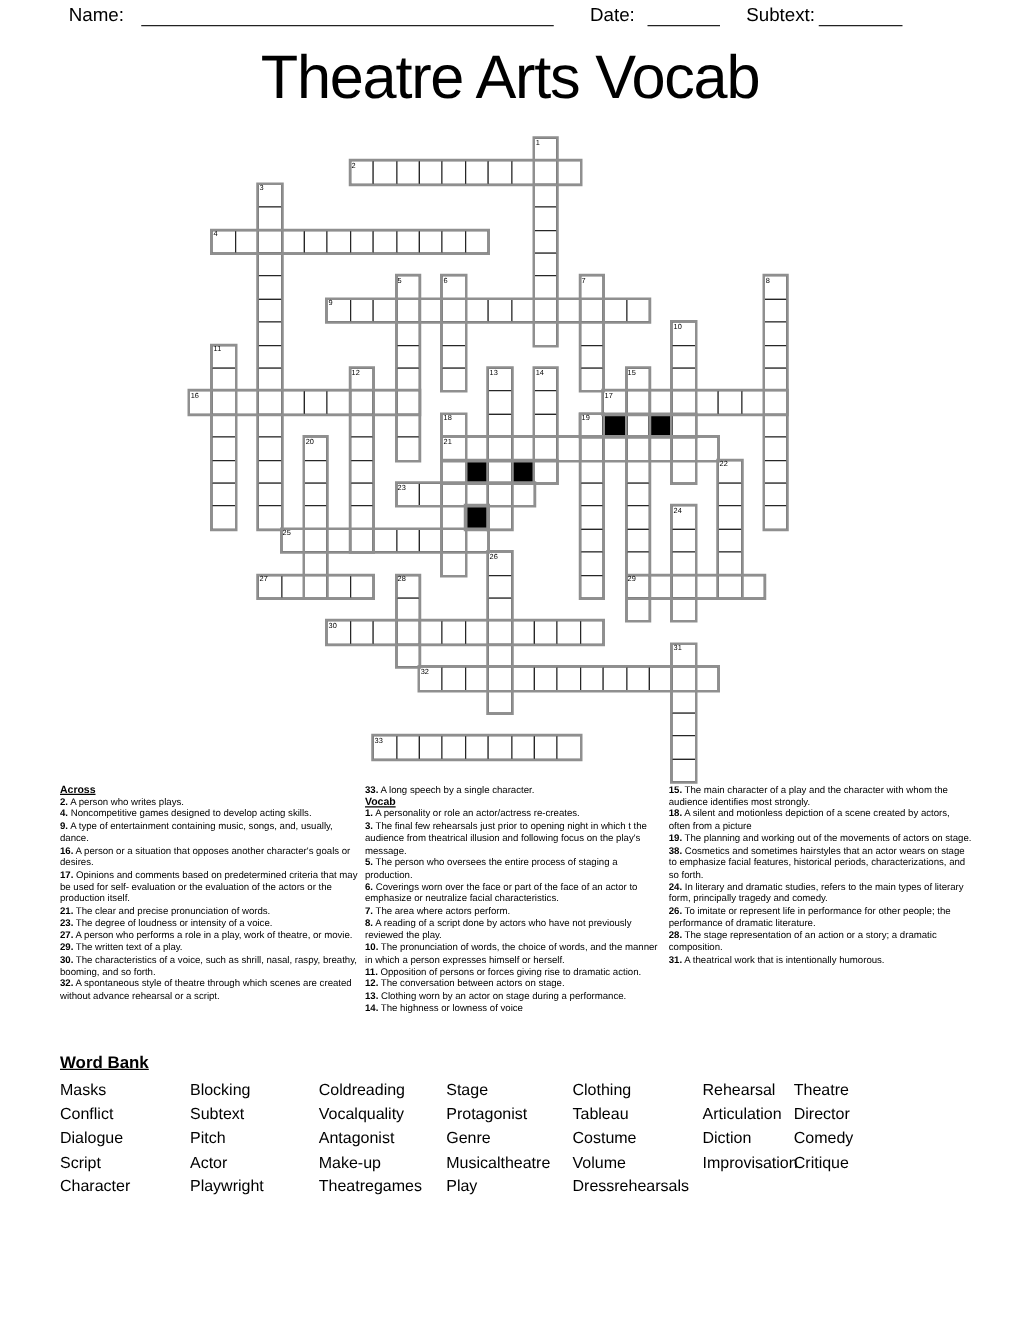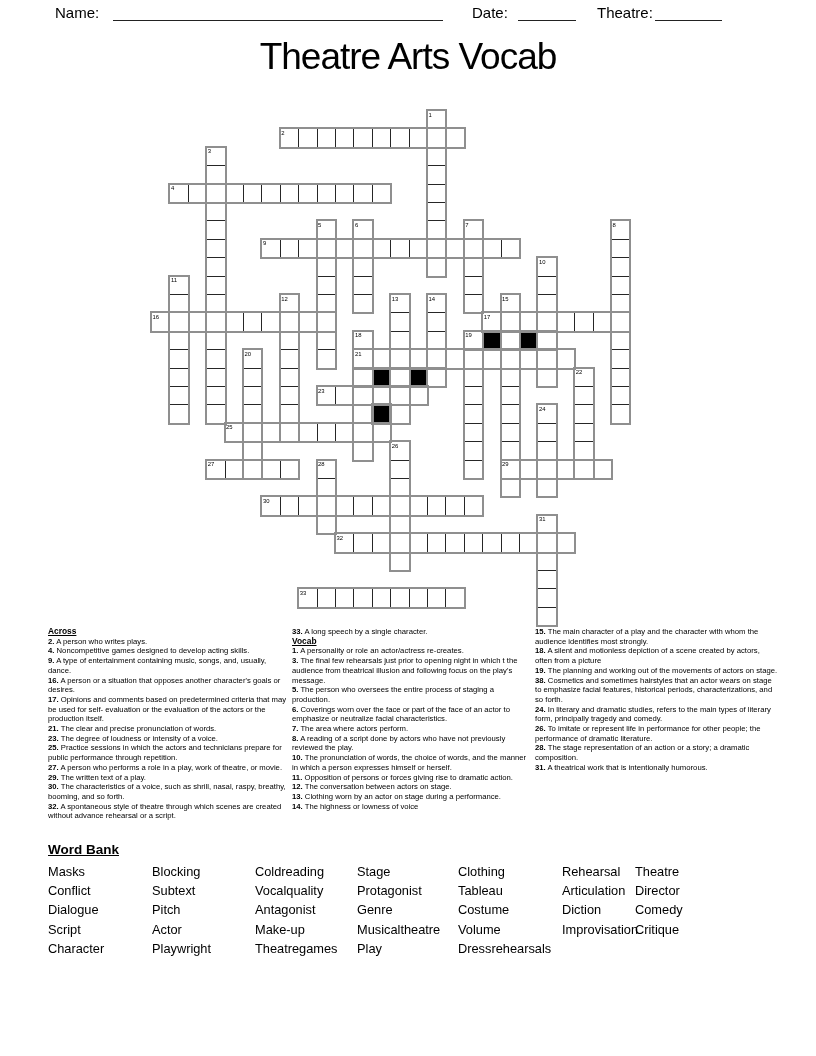--- a/index.html
+++ b/index.html
@@ -1,38 +1,38 @@
 <!DOCTYPE html>
 <html><head>
 <meta charset="utf-8">
 <style>
   html,body{margin:0;padding:0;background:#fff;}
   body{width:816px;height:1056px;position:relative;font-family:"Liberation Sans",sans-serif;color:#000;}
   .hdr-label{position:absolute;font-size:15px;color:#000;white-space:nowrap;}
   .hdr-line{position:absolute;height:0;border-bottom:1.6px solid #222;}
-  .title{position:absolute;left:0;right:0;top:38px;text-align:center;font-size:37px;font-weight:400;letter-spacing:-1px;color:#000;line-height:1;}
+  .title{position:absolute;left:0;right:0;top:38px;text-align:center;font-size:49px;font-weight:400;letter-spacing:-1px;color:#000;line-height:1;}
   #grid{position:absolute;}
   .cell{position:absolute;background:#fff;border:1px solid #262626;box-sizing:border-box;}
   .cell.black{background:#000;}
   .wout{position:absolute;border:2px solid #8f8f8f;box-sizing:border-box;pointer-events:none;background:transparent;}
   .cnum{position:absolute;font-size:5.9px;line-height:6px;color:#000;z-index:6;pointer-events:none;}
   .clue-col{position:absolute;top:627px;font-size:7.7px;line-height:9.7px;color:#000;}
   .clue-col .h{font-weight:bold;text-decoration:underline;font-size:8.4px;}
   .clue b{font-weight:bold;}
   .wb-heading{position:absolute;font-size:13.5px;font-weight:bold;text-decoration:underline;}
   .wb-col{position:absolute;top:862px;font-size:12.8px;line-height:19.2px;white-space:nowrap;}
 </style>
 </head>
 <body>
 
 <span class="hdr-label" style="left:55px;top:4px">Name:</span>
 <div class="hdr-line" style="left:113px;top:20px;width:330px"></div>
 <span class="hdr-label" style="left:472px;top:4px">Date:</span>
 <div class="hdr-line" style="left:518px;top:20px;width:58px"></div>
-<span class="hdr-label" style="left:597px;top:4px">Theatre:</span>
+<span class="hdr-label" style="left:597px;top:4px">Subtext:</span>
 <div class="hdr-line" style="left:655px;top:20px;width:67px"></div>
 
 <div class="title">Theatre Arts Vocab</div>
 
 <div id="grid" style="left: 151px; top: 110px;">
     <div class="cell" style="left: 276px; top: 0px; width: 19.4px; height: 19.4px;"></div>
     <div class="cell" style="left: 276px; top: 18.4px; width: 19.4px; height: 19.4px;"></div>
     <div class="cell" style="left: 276px; top: 36.8px; width: 19.4px; height: 19.4px;"></div>
     <div class="cell" style="left: 276px; top: 55.2px; width: 19.4px; height: 19.4px;"></div>
     <div class="cell" style="left: 276px; top: 73.6px; width: 19.4px; height: 19.4px;"></div>
@@ -358,21 +358,20 @@
 <div id="clues">
     <div class="clue-col" style="left: 48px; width: 238px;">
       <div class="h">Across</div>
       <div class="clue"><b>2.</b> A person who writes plays.</div>
       <div class="clue"><b>4.</b> Noncompetitive games designed to develop acting skills.</div>
       <div class="clue"><b>9.</b> A type of entertainment containing music, songs, and, usually, dance.</div>
       <div class="clue"><b>16.</b> A person or a situation that opposes another character's goals or desires.</div>
       <div class="clue"><b>17.</b> Opinions and comments based on predetermined criteria that may be used for self- evaluation or the evaluation of the actors or the production itself.</div>
       <div class="clue"><b>21.</b> The clear and precise pronunciation of words.</div>
       <div class="clue"><b>23.</b> The degree of loudness or intensity of a voice.</div>
-      <div class="clue"><b>25.</b> Practice sessions in which the actors and technicians prepare for public performance through repetition.</div>
       <div class="clue"><b>27.</b> A person who performs a role in a play, work of theatre, or movie.</div>
       <div class="clue"><b>29.</b> The written text of a play.</div>
       <div class="clue"><b>30.</b> The characteristics of a voice, such as shrill, nasal, raspy, breathy, booming, and so forth.</div>
       <div class="clue"><b>32.</b> A spontaneous style of theatre through which scenes are created without advance rehearsal or a script.</div>
     </div>
     <div class="clue-col" style="left: 292px; width: 241px;">
       <div class="clue"><b>33.</b> A long speech by a single character.</div>
       <div class="h">Vocab</div>
       <div class="clue"><b>1.</b> A personality or role an actor/actress re-creates.</div>
       <div class="clue"><b>3.</b> The final few rehearsals just prior to opening night in which t the audience from theatrical illusion and following focus on the play's message.</div>

